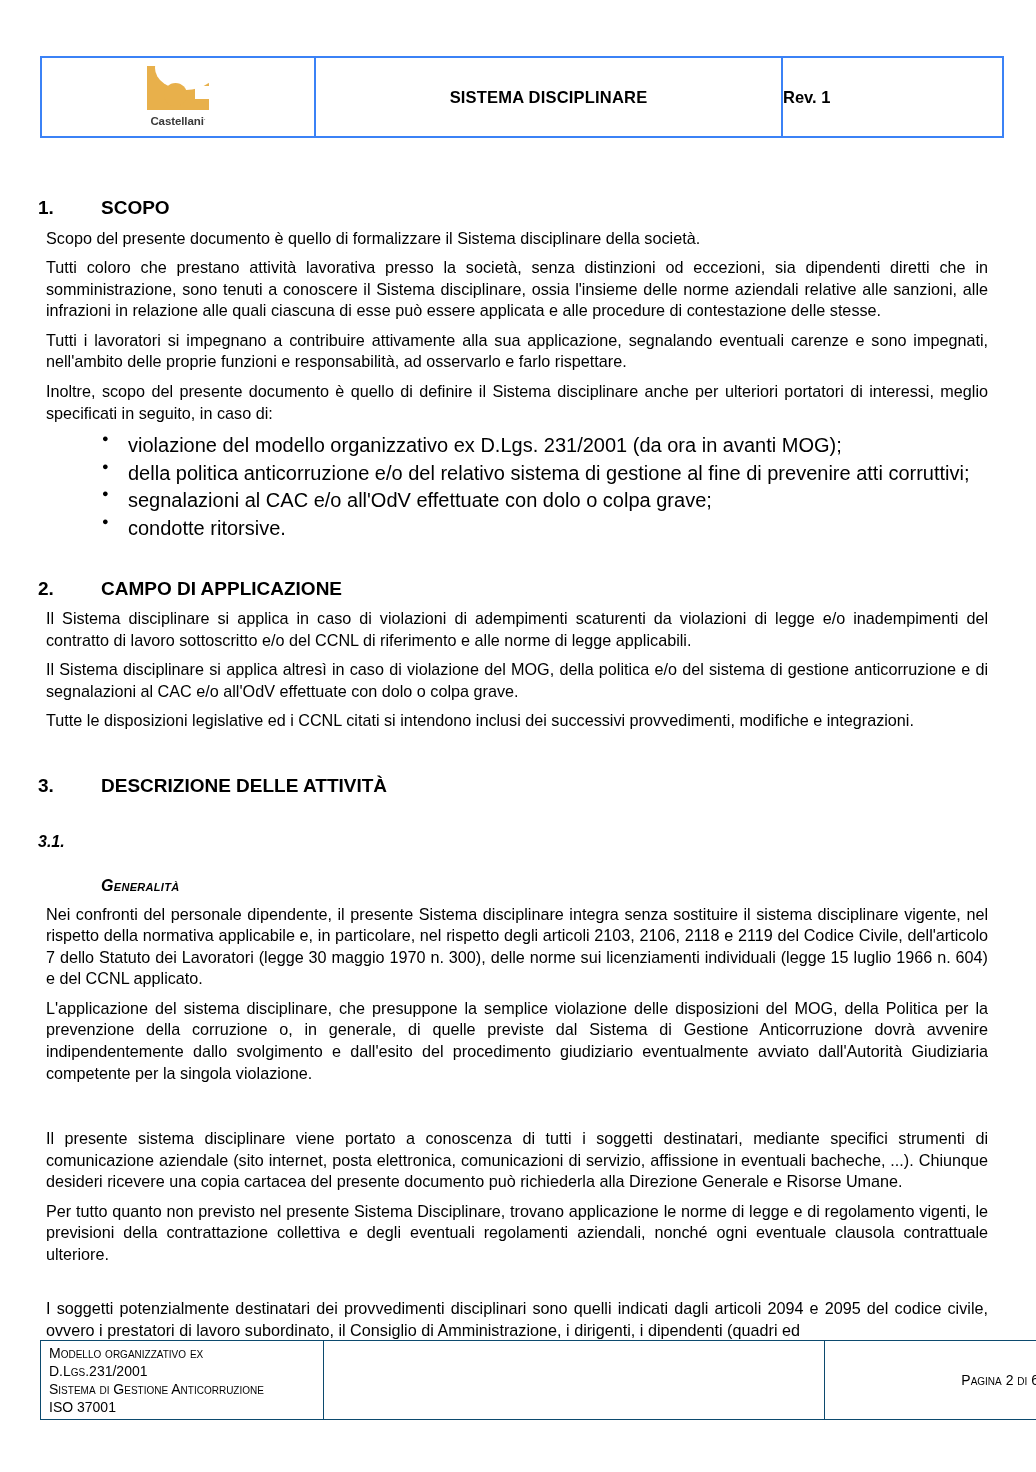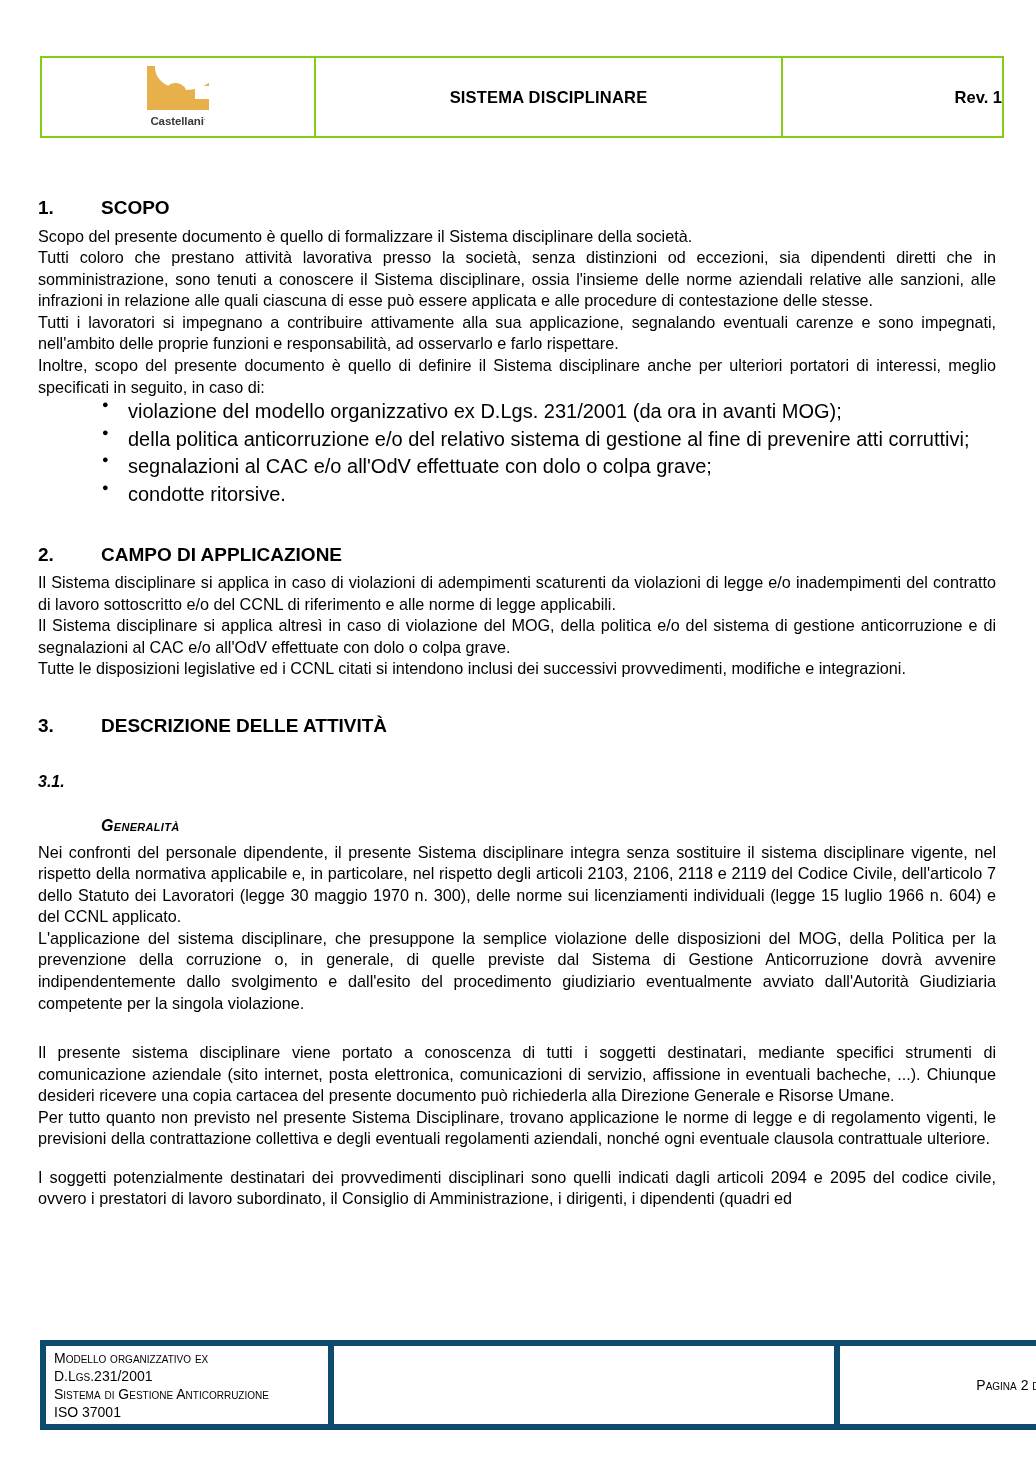--- a/index.html
+++ b/index.html
@@ -24,28 +24,28 @@
   
   .header-table {
     position: absolute;
     left: 40px;
     top: 56px;
     width: 956px;
     border-collapse: collapse;
     table-layout: fixed;
   }
   .header-table td {
-    border: 2px solid #84cc16;
+    border: 2px solid #3b82f6;
     height: 78px;
     vertical-align: middle;
     padding: 0;
   }
   .hdr-logo-cell { width: 272px; text-align: center; }
   .hdr-title-cell { width: 465px; text-align: center; }
-  .hdr-rev-cell  { width: 219px; text-align: right; margin-left: 24px; }
+  .hdr-rev-cell  { width: 219px; text-align: left; margin-left: 24px; }
 
   .hdr-title {
     font-size: 16.5px;
     font-weight: bold;
     letter-spacing: 0.2px;
   }
   .hdr-rev {
     font-size: 16.5px;
     font-weight: bold;
   }
@@ -129,21 +129,21 @@
     font-size: 16px;
     font-weight: bold;
     font-style: italic;
     line-height: 1.25;
     display: flex;
   }
   h3.subsec .num { width: 63px; flex: 0 0 63px; }
   h3.subsec .txt { font-variant: small-caps; letter-spacing: 0.3px; margin-top: 44px; }
 
   p.para {
-    margin: 0;
+    margin: 8px;
     font-size: 16.2px;
     line-height: 1.33;
     text-align: justify;
     text-justify: inter-word;
   }
 
   .gap-sec   { height: 34px; }
   .gap-sub   { height: 28px; }
   .gap-para  { height: 17px; }
 
@@ -169,21 +169,21 @@
   
   .footer-table {
     position: absolute;
     left: 40px;
     top: 1340px;
     width: 956px;
     border-collapse: collapse;
     table-layout: fixed;
   }
   .footer-table td {
-    border: 6px solid #0c4a6e;
+    border: 1px solid #0c4a6e;
     vertical-align: middle;
     padding: 3px 8px;
     height: 72px;
   }
   .ft-left-cell  { width: 266px; vertical-align: top; padding-top: 5px; }
   .ft-mid-cell   { width: 484px; }
   .ft-right-cell { width: 206px; text-align: right; }
 
   .ft-line {
     font-size: 14px;

